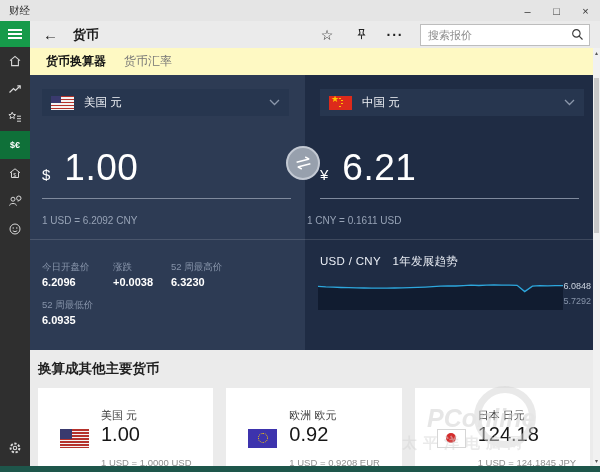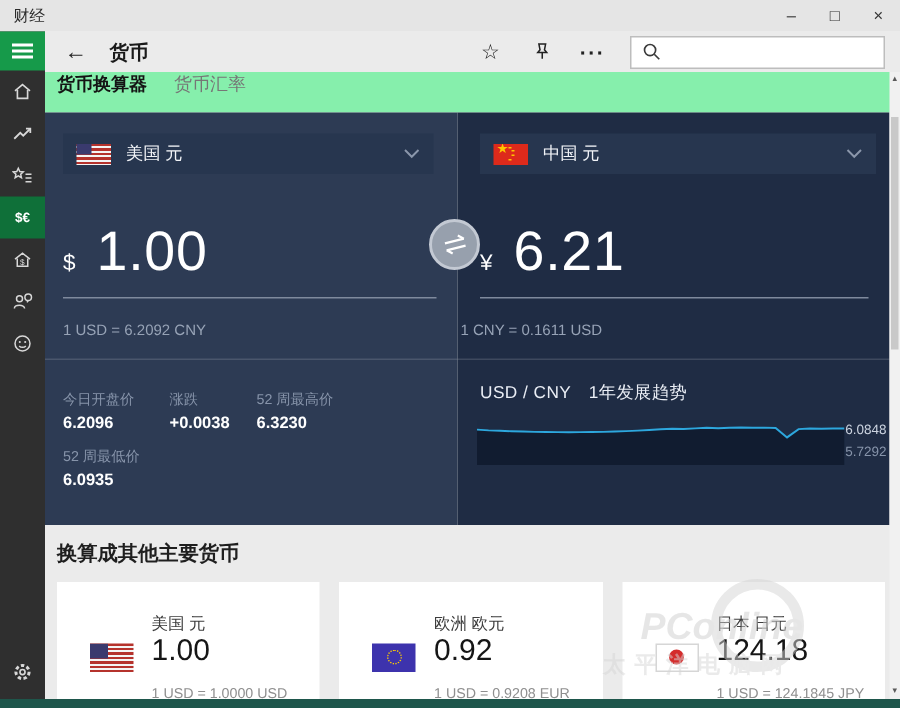--- a/index.html
+++ b/index.html
@@ -36,21 +36,21 @@
   .appbar-spacer { flex:1; }
   .appbar-icon { width:34px; text-align:center; color:#222; font-size:14px; display:flex; align-items:center; justify-content:center; }
   .more-dots { font-size:14px; font-weight:bold; letter-spacing:1px; }
   .searchbox { width:170px; height:22px; background:#fff; border:1px solid #bdbdbd; display:flex;
                align-items:center; margin:0 10px 0 8px; padding:0 5px 0 7px; }
   .searchbox input { flex:1; border:none; outline:none; font-size:11px; color:#444; background:transparent; width:100px;
                      font-family:inherit; }
   .searchbox input::placeholder { color:#8a8a8a; }
 
   
-  .tabs { height:27px; display:flex; gap:18px; padding-left:8px; background:#86efac; }
+  .tabs { height:27px; display:flex; align-items:center; gap:18px; padding-left:16px; background:#fef9c3; }
   .tab { font-size:12px; color:#767676; }
   .tab.active { font-weight:bold; color:#141414; }
 
   
   .converter { position:relative; height:275px; display:flex; }
   .panel { position:relative; height:275px; }
   .panel-from { width:275px; background:#2d3b54; }
   .panel-to   { width:288px; background:#1f2c44; }
 
   .dd { position:absolute; top:14px; height:27px; background:#27364f; display:flex; align-items:center; padding:0 9px; }
@@ -210,20 +210,21 @@
         <span class="appbar-spacer"></span>
         <span class="appbar-icon">☆</span>
         <span class="appbar-icon">
           <svg width="13" height="13" viewBox="0 0 14 14" fill="none" stroke="#222" stroke-width="1.1">
               <path d="M4.6 1.5 H9.4 L8.6 5.6 L10.2 7.6 H3.8 L5.4 5.6 Z"></path>
               <path d="M7 7.8 V12"></path>
             </svg>
         </span>
         <span class="appbar-icon more-dots">···</span>
         <div class="searchbox">
+          <input type="text" placeholder="搜索报价" style="">
           <svg width="13" height="13" viewBox="0 0 14 14" fill="none" stroke="#3a3a3a" stroke-width="1.2">
               <circle cx="5.8" cy="5.8" r="4"></circle>
               <path d="M8.8 8.8 L12.4 12.4"></path>
             </svg>
         </div>
       </div>
 
       <div class="tabs">
         <span class="tab active">货币换算器</span>
         <span class="tab">货币汇率</span>

